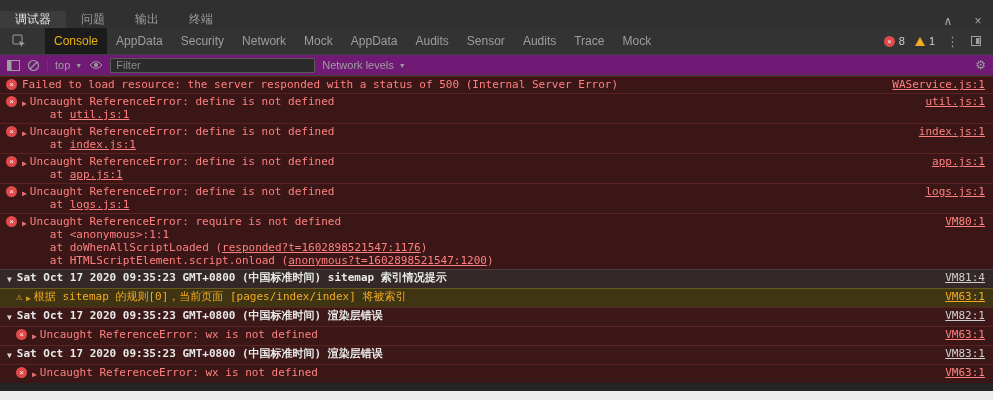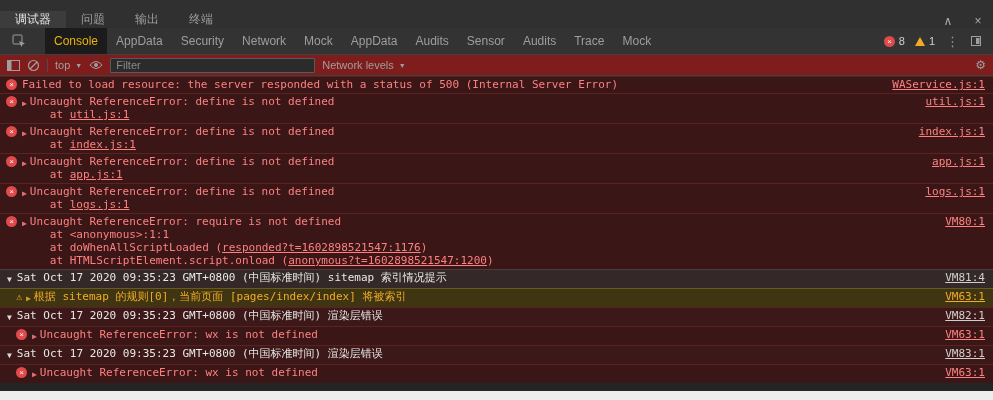--- a/index.html
+++ b/index.html
@@ -20,38 +20,38 @@
   .tabs { display: flex; align-items: stretch; }
   .dt-tab { padding: 0 9px; display: flex; align-items: center; white-space: nowrap; }
   .dt-tab.active { background: #1b1b1b; color: #eab308; margin-left: 13px; }
   .badge { display: flex; align-items: center; gap: 4px; margin: 0 5px; color: #d0d0d0; font-size: 11px; }
   .dot-err { width: 11px; height: 11px; border-radius: 50%; background: var(--badge-red, #e04a4a); color: #fff; font-size: 8px; line-height: 11px; text-align: center; }
   .tri-warn { width: 0; height: 0; border-left: 5px solid transparent; border-right: 5px solid transparent; border-bottom: 9px solid var(--badge-yellow, #f2ab26); }
   .kebab { margin: 0 6px; font-size: 13px; color: #9e9e9e; display: flex; align-items: center; }
   .dock { margin: 0 5px; display: flex; align-items: center; }
 
   
-  .con-toolbar { flex: 0 0 21px; background: #7f1d1d; border-bottom: 1px solid #3f3f3f; display: flex; align-items: center; padding: 0 7px; gap: 7px; font-size: 11px; color: #9e9e9e; }
+  .con-toolbar { flex: 0 0 21px; background: #701a75; border-bottom: 1px solid #3f3f3f; display: flex; align-items: center; padding: 0 7px; gap: 7px; font-size: 11px; color: #9e9e9e; }
   .icon-btn { display: flex; align-items: center; }
   .vsep { width: 1px; height: 13px; background: #4c4c4c; }
   .ctx { display: flex; align-items: center; gap: 5px; }
   .arrow { font-size: 7px; color: #9e9e9e; }
   .filter-input { width: 205px; height: 15px; background: #2b2b2b; border: 1px solid #5a5a5a; border-radius: 1px; color: #d8d8d8; font-size: 11px; padding: 4px 5px; font-family: inherit; }
   .filter-input::placeholder { color: #8a8a8a; }
   .toolbar-spacer { flex: 1; }
   .gear { font-size: 12px; color: #9e9e9e; }
 
   
   .console { flex: 1; overflow: hidden; font-family: "DejaVu Sans Mono", "Liberation Mono", monospace; font-size: 11px; display: flex; flex-direction: column; }
   .msg { display: flex; align-items: flex-start; padding: 1px 8px 2px 6px; border-top: 1px solid transparent; line-height: 13px; }
   .msg.error { background: var(--error-bg, #3a1616); border-top-color: #5c2121; color: var(--error-text, #ff8080); }
   .msg.warning { background: var(--warning-bg, #3f3513); border-top-color: #665a1e; color: var(--warning-text, #f2ab26); }
   .msg.group { background: #342828; border-top-color: #4d3a3a; color: #e8e8e8; }
   .msg.group-error { background: #3d1818; border-top-color: #5c2121; color: #e8e8e8; }
-  .msg.group .text, .msg.group-error .text { font-weight: normal; }
+  .msg.group .text, .msg.group-error .text { font-weight: bold; }
   .msg.indent { padding-left: 16px; }
   .caret { font-size: 8px; margin: 2px 5px 0 1px; color: #d8d8d8; }
   .expander { font-size: 8px; margin: 2px 3px 0 0; opacity: .85; }
   .icon-error { flex: 0 0 11px; width: 11px; height: 11px; border-radius: 50%; background: var(--badge-red, #e04a4a); color: #fff; font-size: 8px; line-height: 11px; text-align: center; margin: 1px 5px 0 0; font-family: "Liberation Sans", sans-serif; }
   .icon-warning { color: var(--warning-text, #f2ab26); font-size: 10px; margin: 0 4px 0 0; line-height: 13px; }
   .content { flex: 1; min-width: 0; }
   .stack-line { padding-left: 20px; }
   a.inline-link, a.source { color: inherit; text-decoration: underline; cursor: pointer; }
   a.source { white-space: nowrap; }
   .msg.group a.source, .msg.group-error a.source { color: #cfcfcf; font-weight: normal; }

